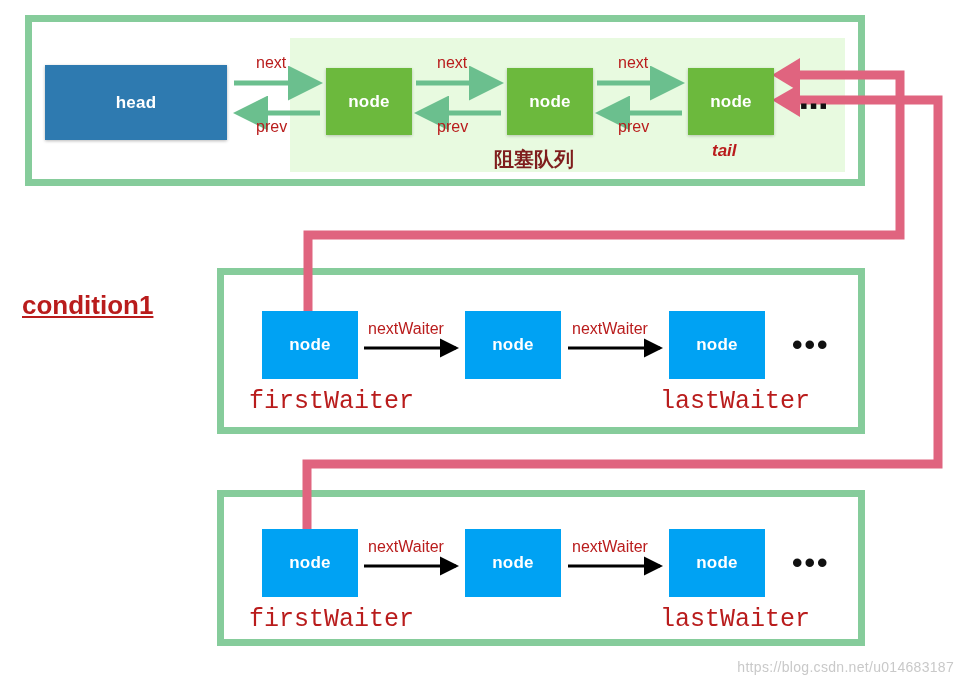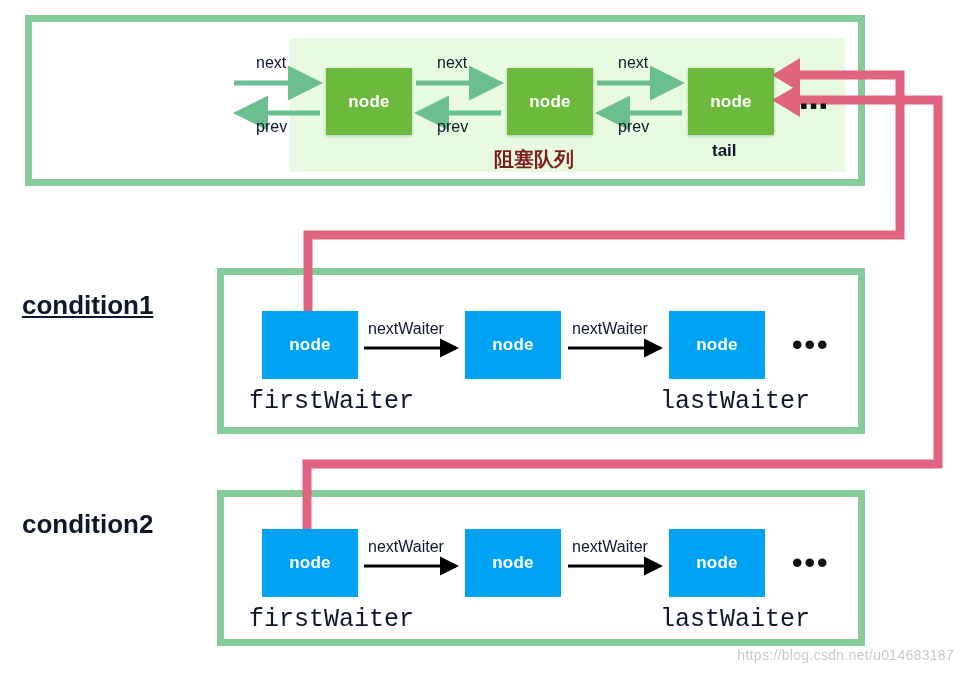--- a/index.html
+++ b/index.html
@@ -60,37 +60,37 @@
   #c1-node-1 { left: 262px; top: 311px; }
   #c1-node-2 { left: 465px; top: 311px; }
   #c1-node-3 { left: 669px; top: 311px; }
   #c2-node-1 { left: 262px; top: 529px; }
   #c2-node-2 { left: 465px; top: 529px; }
   #c2-node-3 { left: 669px; top: 529px; }
 
   
   .lbl {
     position: absolute;
-    color: #0f172a;
+    color: #b91c1c;
     white-space: nowrap;
   }
   .lbl.small   { font-size: 16px; }
   .lbl.tail    { font-size: 17px; font-weight: bold; }
   .lbl.waiter  { font-size: 25px; font-family: Liberation Mono, monospace; }
   .lbl.cond    { font-size: 26px; font-weight: bold; }
   .lbl.cn      { font-size: 20px; font-weight: bold; color: #7f1d1d;
                  font-family: "DejaVu Sans", sans-serif; }
 
   #lbl-next-1 { left: 256px; top: 54px; }
   #lbl-prev-1 { left: 256px; top: 118px; }
   #lbl-next-2 { left: 437px; top: 54px; }
   #lbl-prev-2 { left: 437px; top: 118px; }
   #lbl-next-3 { left: 618px; top: 54px; }
   #lbl-prev-3 { left: 618px; top: 118px; }
-  #lbl-tail   { left: 712px; top: 141px; }
+  #lbl-tail   { left: 712px; top: 141px; font-style: italic; }
   #lbl-queue-cn { left: 494px; top: 146px; }
 
   #c1-label { left: 22px;  top: 290px; text-decoration: underline; }
   #c2-label { left: 22px;  top: 509px; }
 
   #c1-first { left: 249px; top: 387px; }
   #c1-last  { left: 660px; top: 387px; }
   #c2-first { left: 249px; top: 605px; }
   #c2-last  { left: 660px; top: 605px; }
 
@@ -116,21 +116,21 @@
   svg.overlay {
     position: absolute;
     left: 0; top: 0;
     width: 962px; height: 681px;
     pointer-events: none;
   }
 
   
   #watermark {
     position: absolute;
-    right: 8px; bottom: 18px;
+    right: 8px; bottom: 6px;
     font-size: 14px;
     color: #c9c9c9;
     letter-spacing: .3px;
   }
 </style>
 </head>
 <body>
 
 <div id="stage">
 
@@ -183,20 +183,21 @@
       <path d="M308,311 L308,235 L900,235 L900,75 L800,75" fill="none" stroke="#e0647f" stroke-width="9" stroke-linejoin="miter" stroke-linecap="butt"></path>
       <path d="M800,58 L800,92 L772,75 z" fill="#e0647f"></path>
     </g>
 
     <g>
       <path d="M307,529 L307,464 L938,464 L938,100 L800,100" fill="none" stroke="#e0647f" stroke-width="9" stroke-linejoin="miter" stroke-linecap="butt"></path>
       <path d="M800,84 L800,117 L772,100 z" fill="#e0647f"></path>
     </g>
   </svg>
 
+  <div class="box head" id="head-box">head</div>
 
   <div class="box green" id="qnode-1">node</div>
   <div class="box green" id="qnode-2">node</div>
   <div class="box green" id="qnode-3">node</div>
 
   <div class="box blue cnode" id="c1-node-1">node</div>
   <div class="box blue cnode" id="c1-node-2">node</div>
   <div class="box blue cnode" id="c1-node-3">node</div>
 
   <div class="box blue cnode" id="c2-node-1">node</div>
@@ -207,21 +208,20 @@
   <div class="lbl small" id="lbl-prev-1">prev</div>
   <div class="lbl small" id="lbl-next-2">next</div>
   <div class="lbl small" id="lbl-prev-2">prev</div>
   <div class="lbl small" id="lbl-next-3">next</div>
   <div class="lbl small" id="lbl-prev-3">prev</div>
 
   <div class="lbl tail" id="lbl-tail">tail</div>
   <div class="lbl cn" id="lbl-queue-cn">阻塞队列</div>
 
   <div class="lbl cond" id="c1-label">condition1</div>
-  <div class="lbl cond" id="c2-label">condition2</div>
 
   <div class="lbl waiter" id="c1-first">firstWaiter</div>
   <div class="lbl waiter" id="c1-last">lastWaiter</div>
   <div class="lbl waiter" id="c2-first">firstWaiter</div>
   <div class="lbl waiter" id="c2-last">lastWaiter</div>
 
   <div class="lbl small" id="c1-nw-1">nextWaiter</div>
   <div class="lbl small" id="c1-nw-2">nextWaiter</div>
   <div class="lbl small" id="c2-nw-1">nextWaiter</div>
   <div class="lbl small" id="c2-nw-2">nextWaiter</div>

